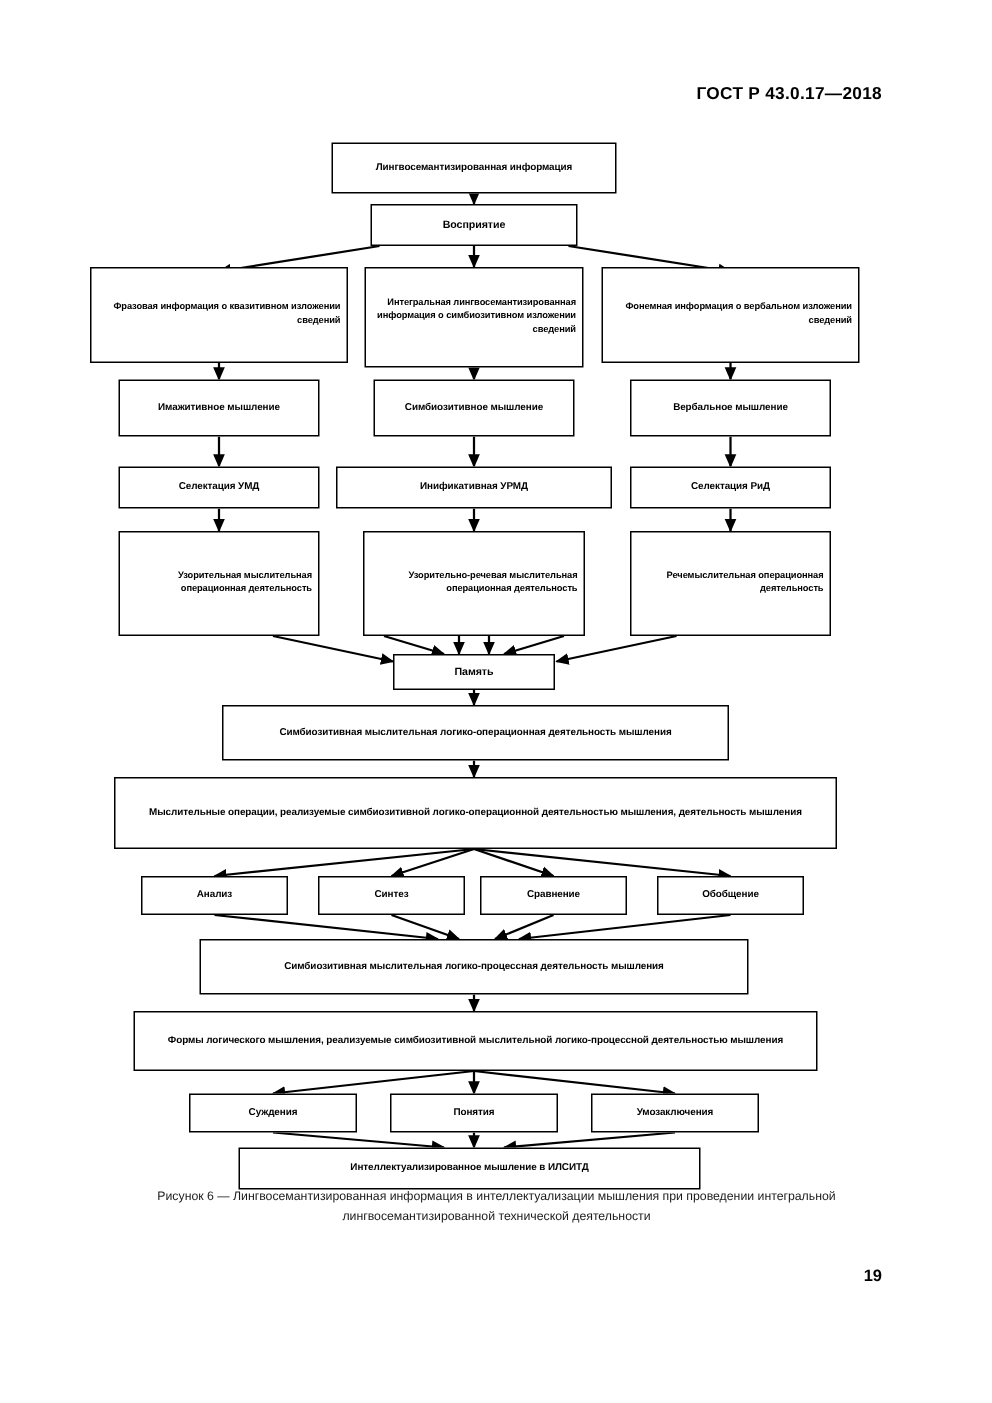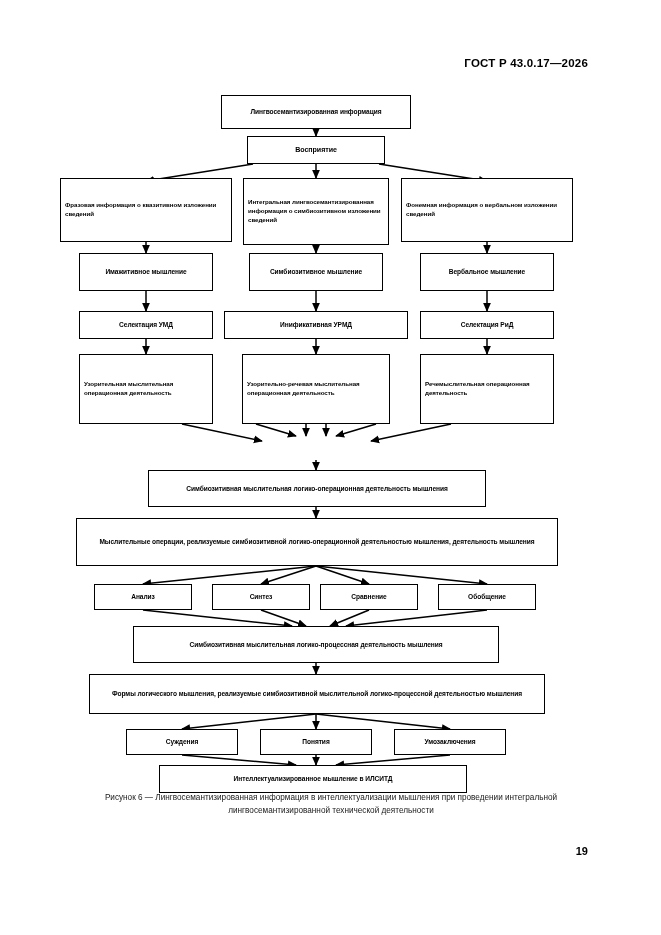--- a/index.html
+++ b/index.html
@@ -54,21 +54,21 @@
     pointer-events: none;
   }
   .node {
     position: absolute;
     box-sizing: border-box;
     border: 1.6px solid #000;
     background: #ffffff;
     display: flex;
     align-items: center;
     justify-content: center;
-    text-align: left;
+    text-align: right;
     font-size: 6.2px;
     font-weight: bold;
     line-height: 1.45;
     padding: 2px 4px;
     z-index: 2;
     letter-spacing: -0.05px;
   }
   .node.md { font-size: 6.6px; }
   .node.lg { font-size: 7.1px; }
   .caption {
@@ -80,21 +80,21 @@
     font-size: 8.2px;
     line-height: 1.55;
     color: #1a1a1a;
   }
 </style>
 </head>
 <body>
 
 <div class="page">
 
-  <div class="doc-header">ГОСТ Р 43.0.17—2026</div>
+  <div class="doc-header">ГОСТ Р 43.0.17—2018</div>
 
   <div class="figure">
 
     <svg class="connectors" viewBox="0 0 661 800" width="661" height="800">
       <defs>
         <marker id="ah" markerWidth="7" markerHeight="7" refX="5.4" refY="3" orient="auto" markerUnits="strokeWidth">
           <path d="M0,0.4 L6,3 L0,5.6 z" fill="#000"></path>
         </marker>
       </defs>
       <g stroke="#000" stroke-width="1.5" fill="none" marker-end="url(#ah)">
@@ -171,20 +171,21 @@
     <div class="node md" style="left:224px; top:311px; width:184px; height:28px;">Инификативная УРМД</div>
 
     <div class="node md" style="left:420px; top:311px; width:134px; height:28px;">Селектация РиД</div>
 
     <div class="node" style="left:79px; top:354px; width:134px; height:70px;">Узорительная мыслительная операционная деятельность</div>
 
     <div class="node" style="left:242px; top:354px; width:148px; height:70px;">Узорительно-речевая мыслительная операционная деятельность</div>
 
     <div class="node" style="left:420px; top:354px; width:134px; height:70px;">Речемыслительная операционная деятельность</div>
 
+    <div class="node lg" style="left:262px; top:436px; width:108px; height:24px;">Память</div>
 
     <div class="node md" style="left:148px; top:470px; width:338px; height:37px;">Симбиозитивная мыслительная логико-операционная деятельность мышления</div>
 
     <div class="node md" style="left:76px; top:518px; width:482px; height:48px;">Мыслительные операции, реализуемые симбиозитивной логико-операционной деятельностью мышления, деятельность мышления</div>
 
     <div class="node md" style="left:94px; top:584px; width:98px; height:26px;">Анализ</div>
 
     <div class="node md" style="left:212px; top:584px; width:98px; height:26px;">Синтез</div>
 
     <div class="node md" style="left:320px; top:584px; width:98px; height:26px;">Сравнение</div>

